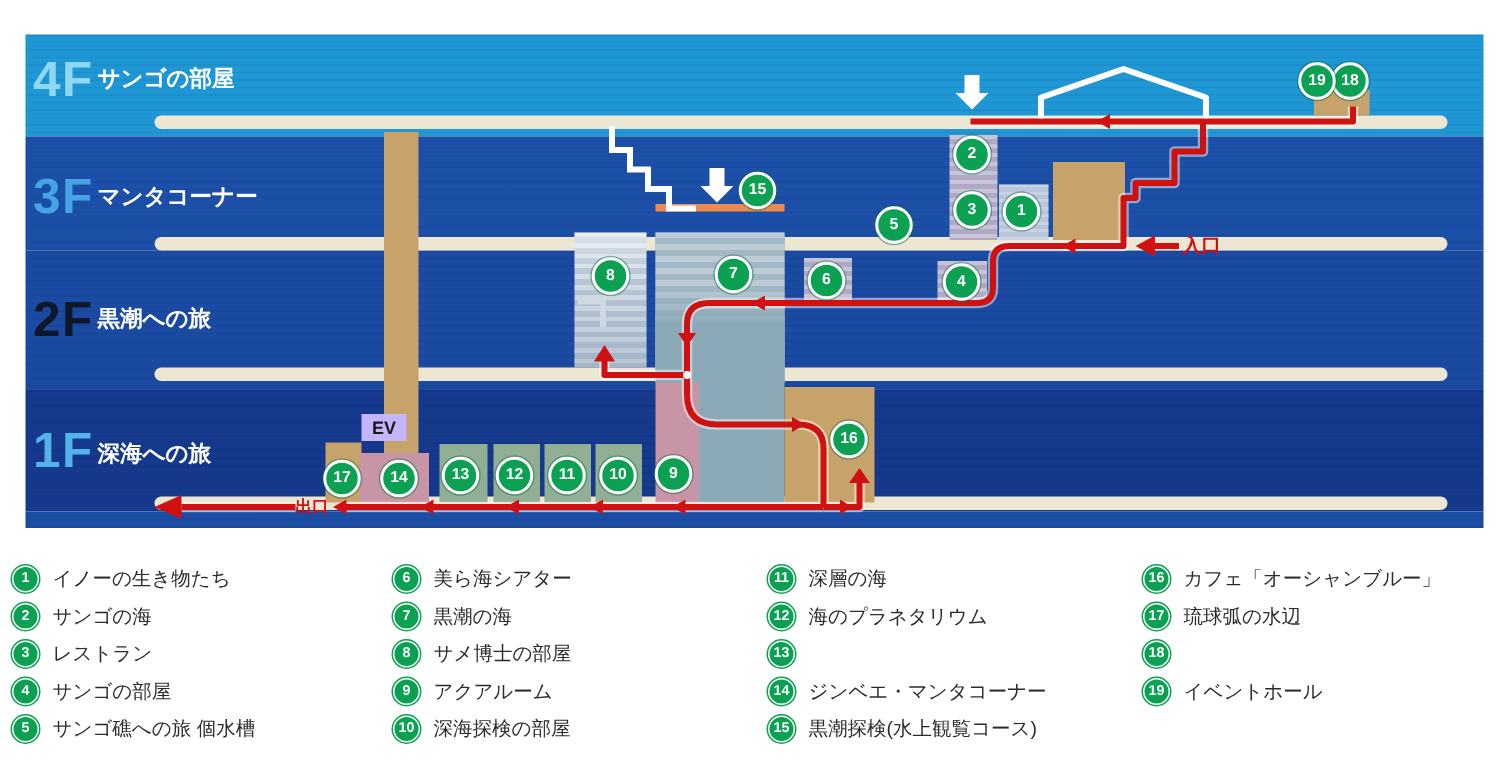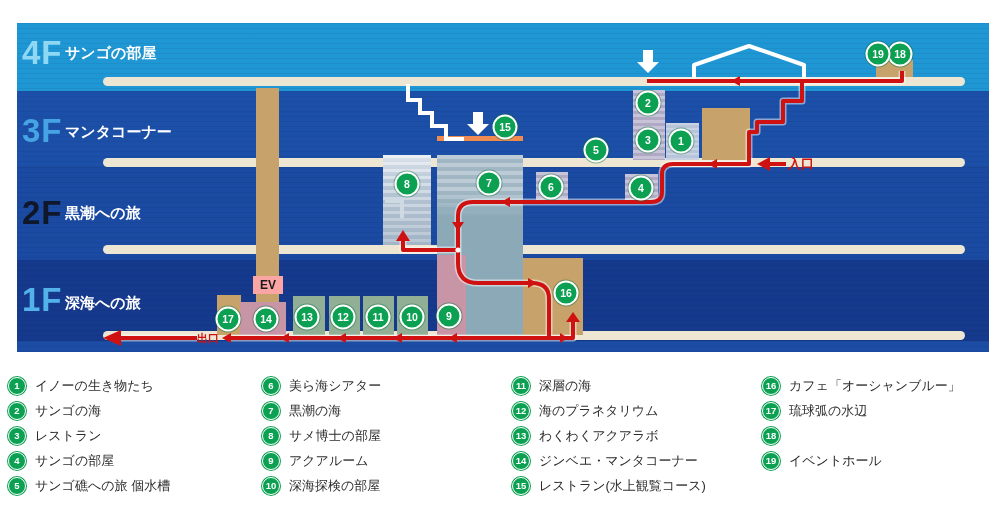--- a/index.html
+++ b/index.html
@@ -34,21 +34,21 @@
   .sage{background:#90af95;}
   .graytank{background:#8ca9b8;}
   .lav{background:repeating-linear-gradient(180deg,#c8c3d8 0 3px,#afa9c4 3px 6px);}
   .steel{background:#b7c4d9;background-image:repeating-linear-gradient(180deg,rgba(255,255,255,.25) 0 2px,transparent 2px 5px);}
   .tank8{background:repeating-linear-gradient(180deg,#d6dfe8 0 3px,#b9c7d6 3px 7px);}
   .tank8:after{content:"";position:absolute;inset:0;background:linear-gradient(180deg,rgba(255,255,255,.5),rgba(255,255,255,0) 30%,rgba(110,135,160,.28) 95%);}
   .tank7{background-color:#8ca9b8;background-image:linear-gradient(180deg,rgba(185,201,212,.0) 0%,rgba(140,169,184,0) 35%,rgba(140,169,184,1) 62%),repeating-linear-gradient(180deg,#bccbd6 0 4px,#a2b7c4 4px 8px);}
   .pipe{position:absolute;background:#cfd9e2;z-index:2;}
 
   
-  .ev-box{position:absolute;left:253px;top:276px;width:30px;height:18px;background:#fca5a5;color:#1a1a1a;
+  .ev-box{position:absolute;left:241px;top:276px;width:30px;height:18px;background:#c4b5fd;color:#1a1a1a;
           font-weight:bold;font-size:12px;display:flex;align-items:center;justify-content:center;z-index:4;}
 
   
   #overlay{position:absolute;left:0;top:0;z-index:3;}
 
   
   .redtxt{position:absolute;color:#cf1111;font-weight:bold;z-index:4;line-height:1;}
   .entrance{left:788px;top:157px;font-size:13px;}
   .exit{left:197px;top:333px;font-size:11px;}
 
@@ -234,29 +234,28 @@
     <div class="lg-item">
       <span class="lg-num">11</span>
       <span class="lg-label">深層の海</span>
     </div>
     <div class="lg-item">
       <span class="lg-num">12</span>
       <span class="lg-label">海のプラネタリウム</span>
     </div>
     <div class="lg-item">
       <span class="lg-num">13</span>
-      <span class="lg-label">わくわくアクアラボ</span>
     </div>
     <div class="lg-item">
       <span class="lg-num">14</span>
       <span class="lg-label">ジンベエ・マンタコーナー</span>
     </div>
     <div class="lg-item">
       <span class="lg-num">15</span>
-      <span class="lg-label">レストラン(水上観覧コース)</span>
+      <span class="lg-label">黒潮探検(水上観覧コース)</span>
     </div>
   </div>
 
   <div class="lg-col lc-4">
     <div class="lg-item">
       <span class="lg-num">16</span>
       <span class="lg-label">カフェ「オーシャンブルー」</span>
     </div>
     <div class="lg-item">
       <span class="lg-num">17</span>

